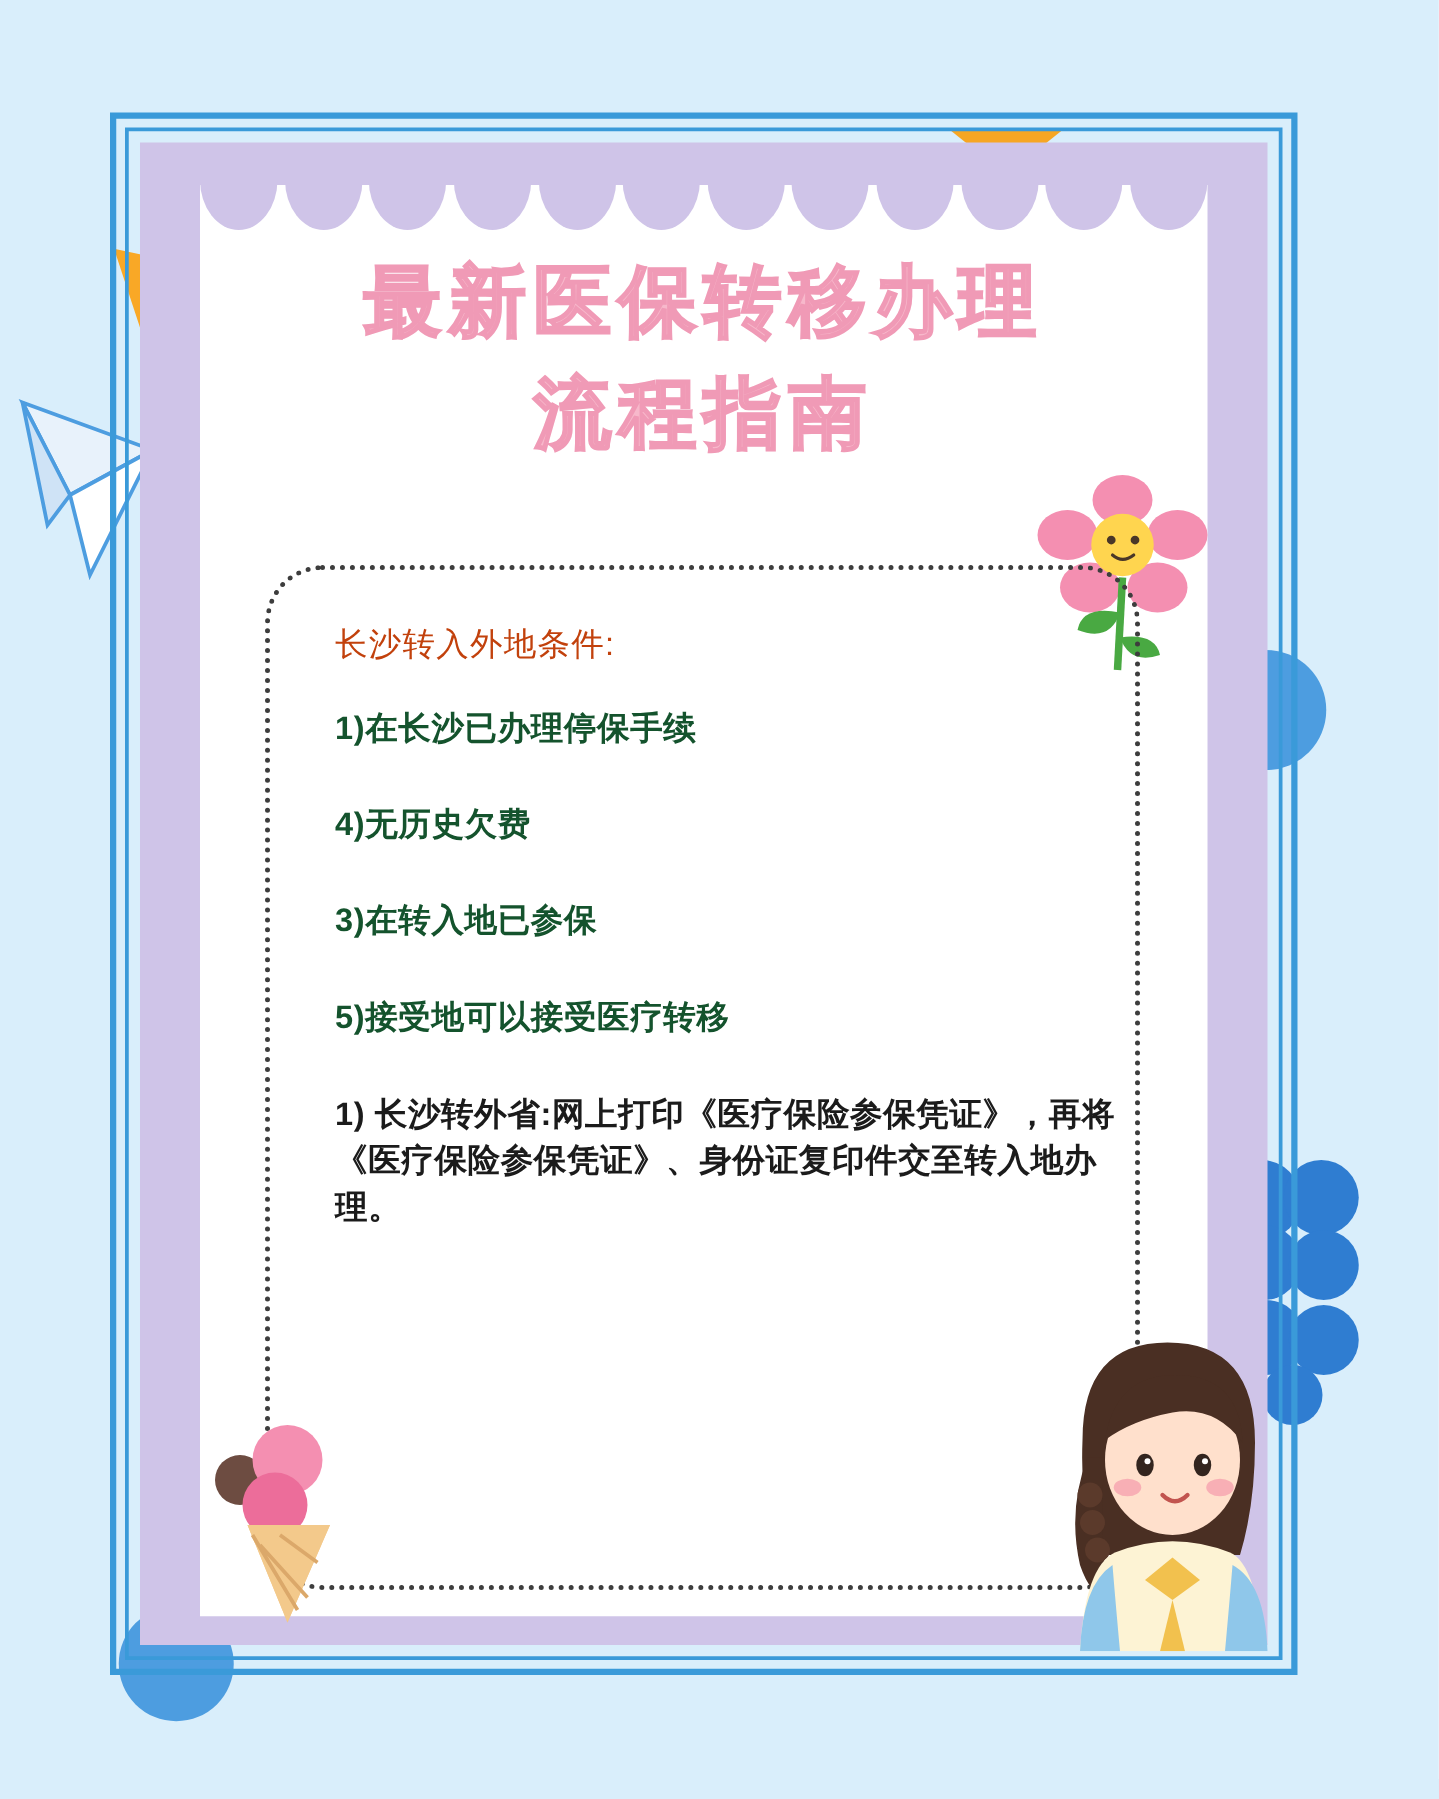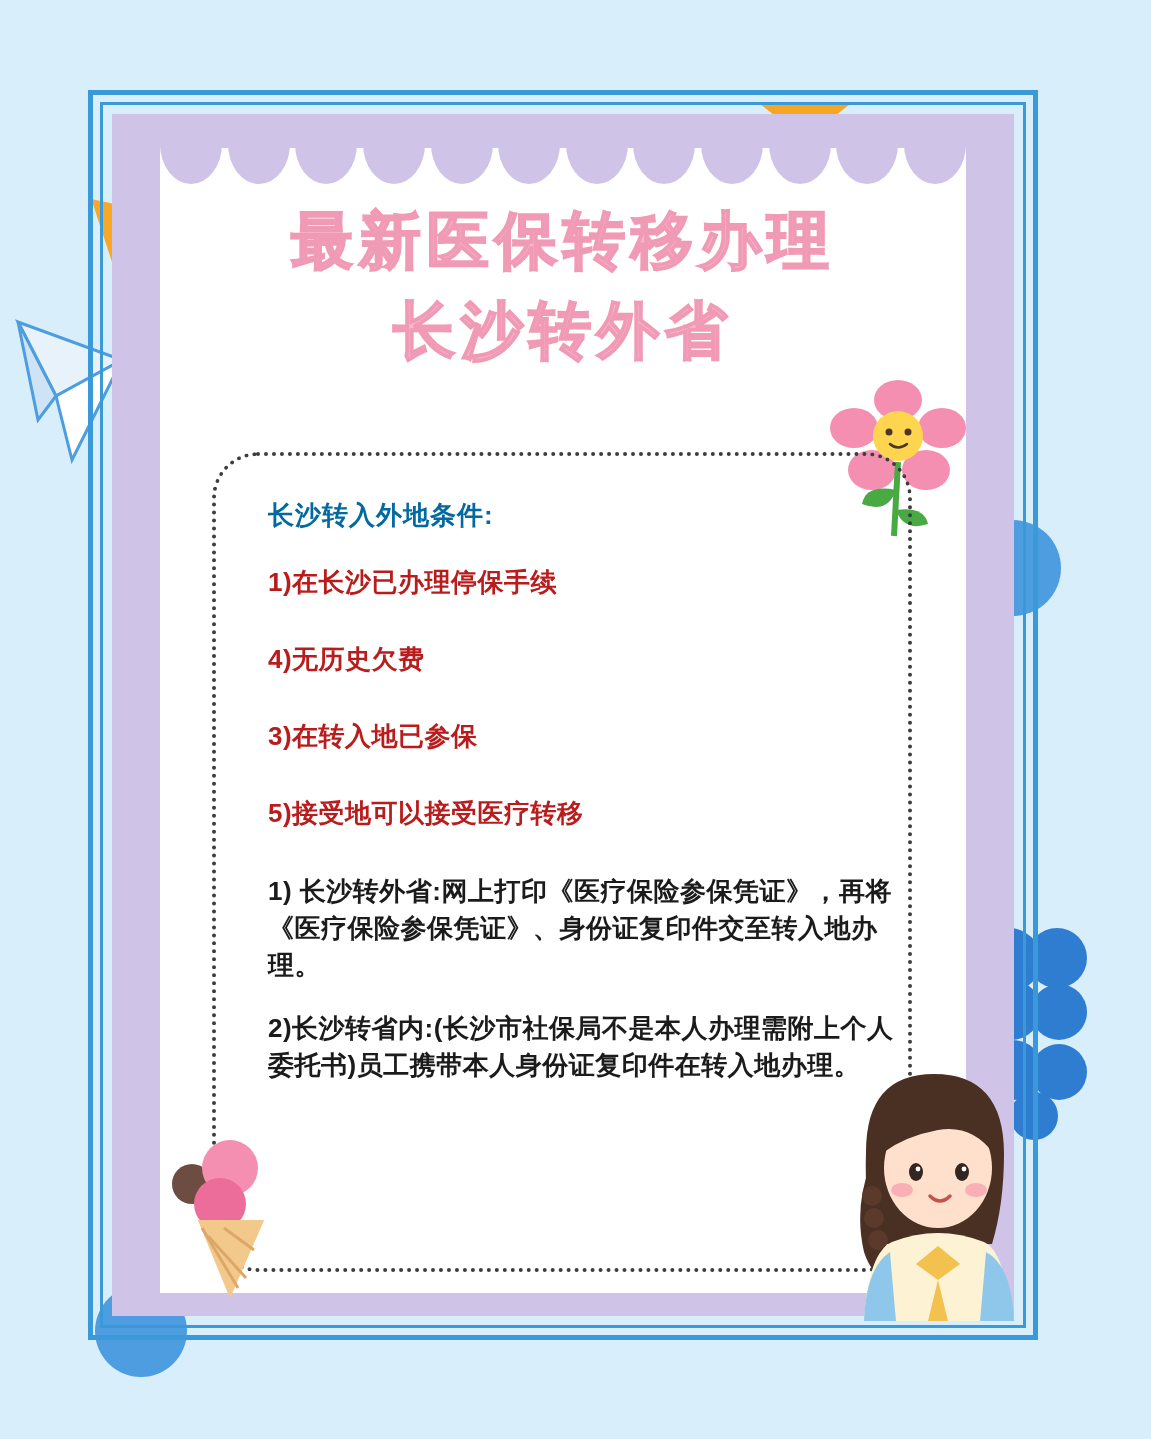--- a/index.html
+++ b/index.html
@@ -131,29 +131,29 @@
     box-sizing: border-box;
   }
 
   
   .content {
     position: absolute;
     left: 268px; top: 498px;
     width: 640px;
   }
   .heading {
-    color: #0369a1;
-    font-weight: bold;
+    color: #c2410c;
+    font-weight: normal;
     font-size: 26px;
     margin: 0 0 32px 0;
     letter-spacing: 1px;
   }
   .heading.mt { margin-top: 10px; }
   .item {
-    color: #b91c1c;
+    color: #14532d;
     font-weight: bold;
     font-size: 26px;
     margin: 0 0 42px 0;
     letter-spacing: 0.5px;
   }
   .para {
     color: #1b1b1b;
     font-weight: bold;
     font-size: 26px;
     line-height: 1.42;
@@ -222,21 +222,21 @@
     <i></i>
     <i></i>
     <i></i>
     <i></i>
     <i></i>
     <i></i>
 </div>
 
 <div class="title-wrap">
   <div class="title-line">最新医保转移办理</div>
-  <div class="title-line">长沙转外省</div>
+  <div class="title-line">流程指南</div>
 </div>
 
 <svg class="flower-pink" viewBox="0 0 140 160">
   <ellipse cx="70" cy="22" rx="24" ry="20" fill="#f48fb1"></ellipse>
   <ellipse cx="26" cy="50" rx="24" ry="20" fill="#f48fb1"></ellipse>
   <ellipse cx="114" cy="50" rx="24" ry="20" fill="#f48fb1"></ellipse>
   <ellipse cx="44" cy="92" rx="24" ry="20" fill="#f48fb1"></ellipse>
   <ellipse cx="98" cy="92" rx="24" ry="20" fill="#f48fb1"></ellipse>
   <circle cx="70" cy="58" r="25" fill="#ffd54f"></circle>
   <circle cx="61" cy="54" r="3.5" fill="#4a3728"></circle>
@@ -250,21 +250,20 @@
 <div class="dashed-box"></div>
 
 <div class="content">
   <p class="heading">长沙转入外地条件:</p>
   <p class="item">1)在长沙已办理停保手续</p>
   <p class="item">4)无历史欠费</p>
   <p class="item">3)在转入地已参保</p>
   <p class="item">5)接受地可以接受医疗转移</p>
 
   <p class="para">1) 长沙转外省:网上打印《医疗保险参保凭证》，再将《医疗保险参保凭证》、身份证复印件交至转入地办理。</p>
-  <p class="para">2)长沙转省内:(长沙市社保局不是本人办理需附上个人委托书)员工携带本人身份证复印件在转入地办理。</p>
 
 </div>
 
 <svg class="icecream" viewBox="0 0 120 175">
   <circle cx="24" cy="56" r="20" fill="#6d4c41"></circle>
   <circle cx="62" cy="40" r="28" fill="#f48fb1"></circle>
   <circle cx="52" cy="76" r="26" fill="#ec6d9a"></circle>
   <path d="M30 92 L96 92 L62 170 Z" fill="#f3c98b" stroke="#d9a martin" stroke-width="0"></path>
   <path d="M30 92 L96 92 L62 170 Z" fill="#f3c98b"></path>
   <path d="M40 108 L78 150 M56 100 L86 122 M34 100 L70 160" stroke="#dba86a" stroke-width="3" fill="none"></path>

